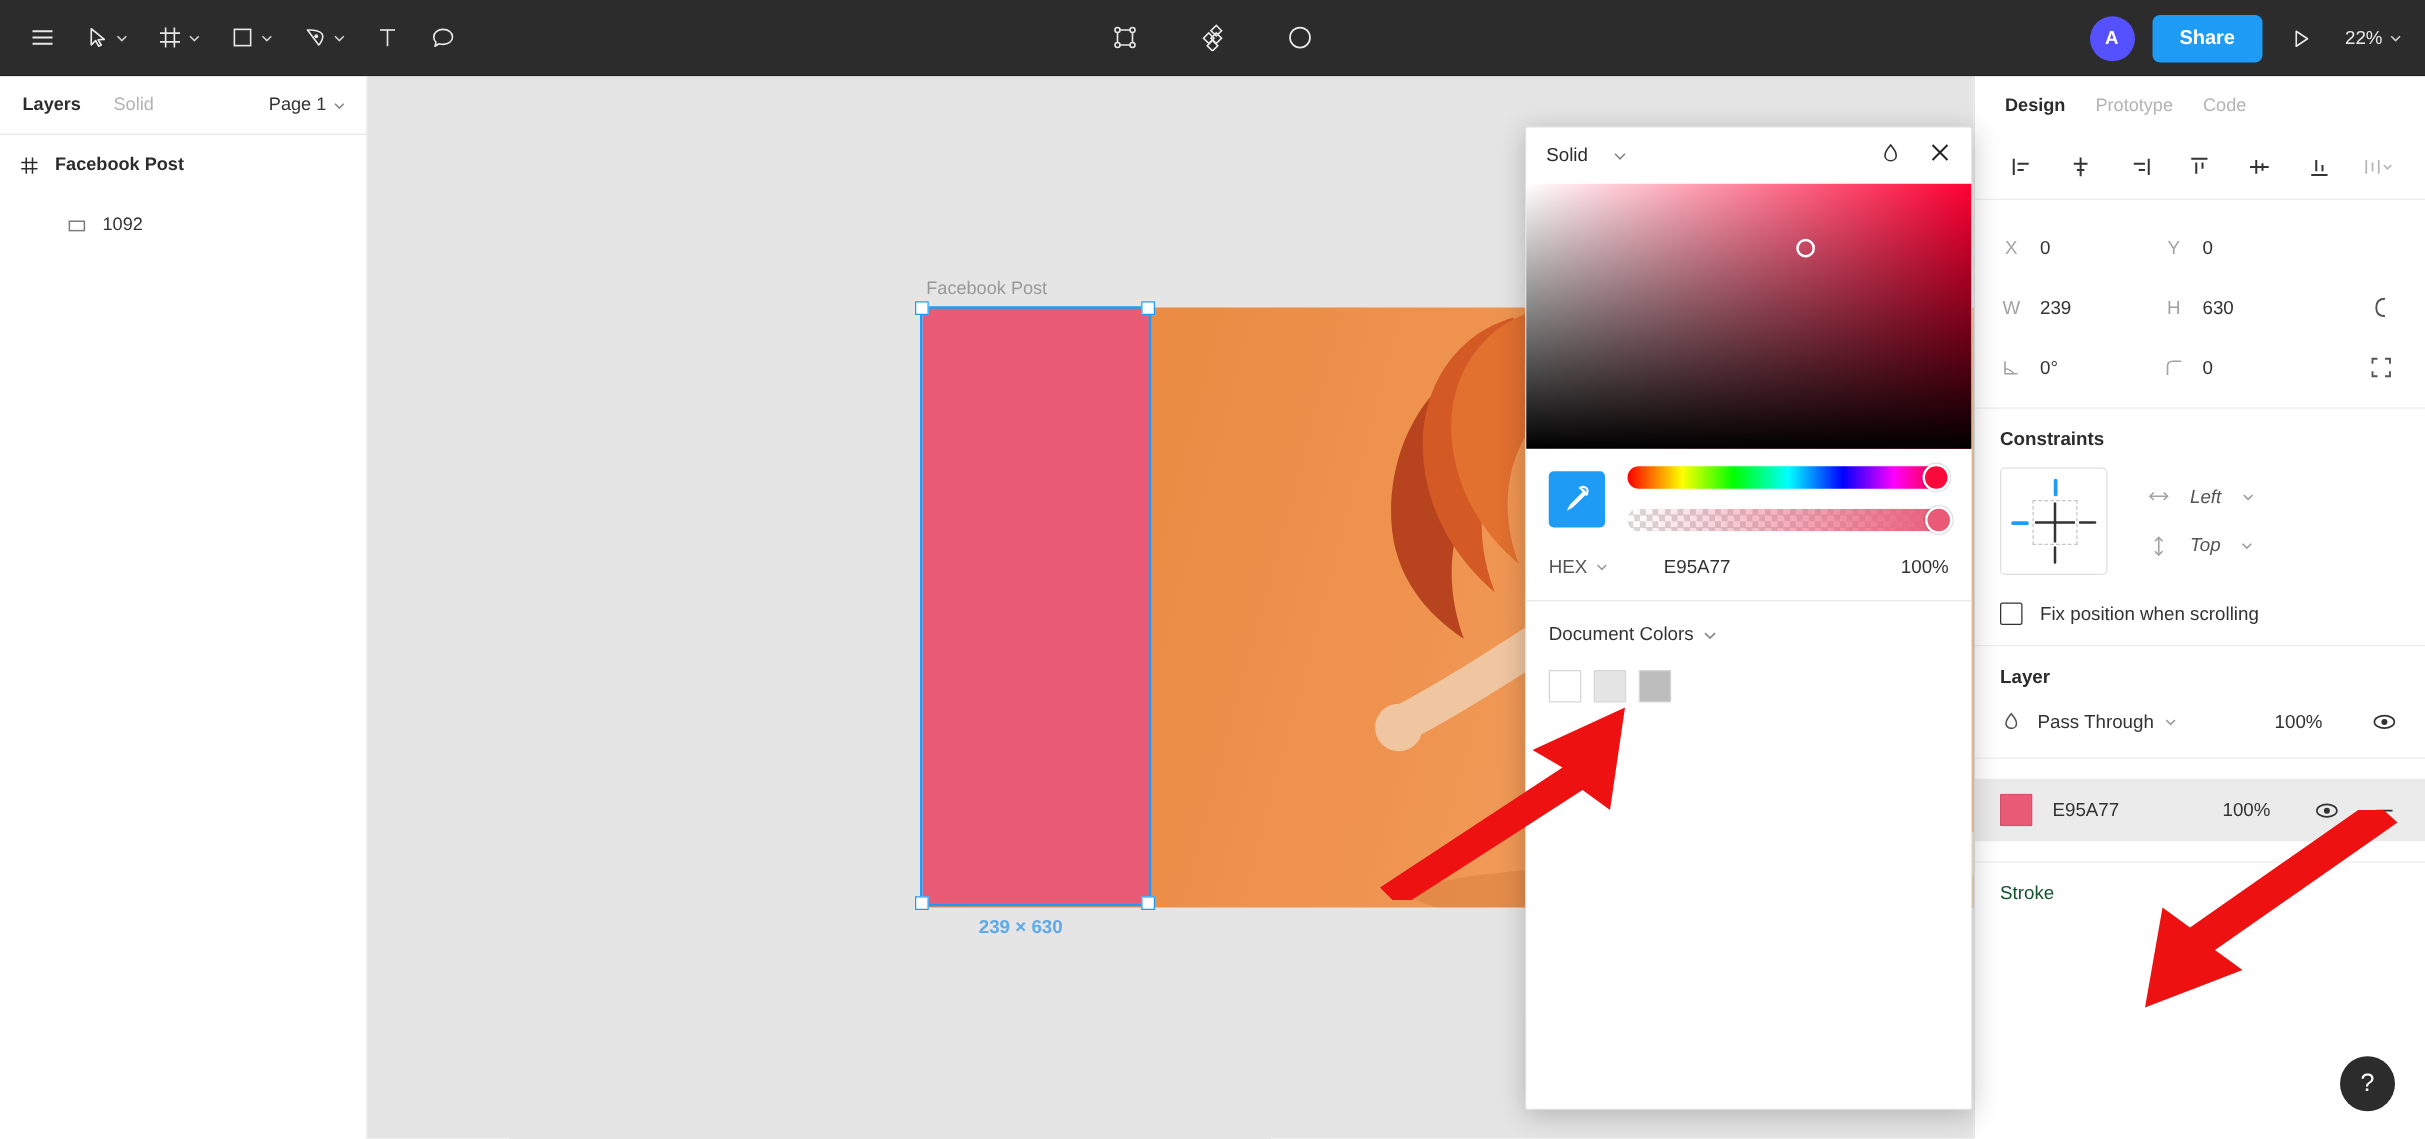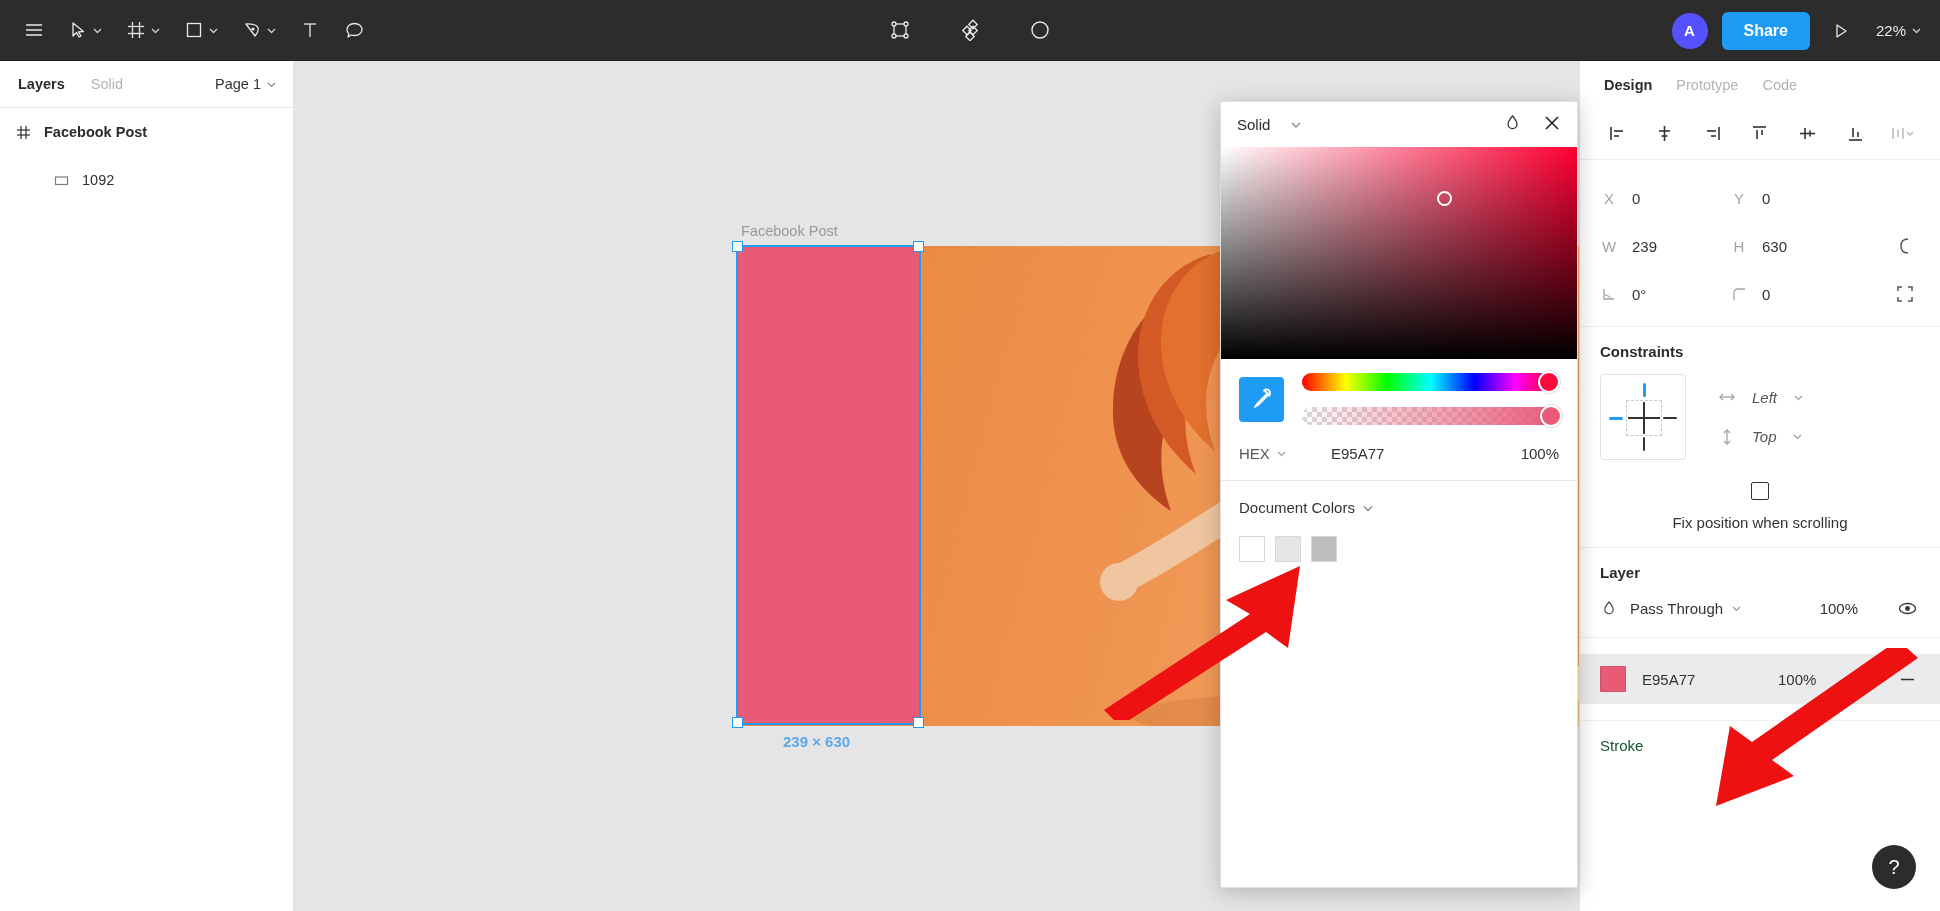--- a/index.html
+++ b/index.html
@@ -284,21 +284,21 @@
   .c-left { position:absolute; left:8px;  top:42px; width:14px;height:3px; background:#1e9cf5; border-radius:2px; }
   .c-right{ position:absolute; right:8px; top:42px; width:14px;height:2px; background:#333; border-radius:2px; }
   .c-sel { display: flex; flex-direction: column; gap: 22px; }
   .c-sel-row {
     display: flex; align-items: center; gap: 16px;
     font-size: 15px; color: #555; cursor: pointer; font-style: italic;
   }
   .c-sel-row .cs-ico { color: #a3a3a3; width: 18px; display:flex; justify-content:center;}
   .fix-row {
     display: flex; align-items: center; gap: 14px;
-    margin-top: 22px; font-size: 15px; color: #333; cursor: pointer; flex-direction: column;
+    margin-top: 22px; font-size: 15px; color: #333; cursor: pointer;
   }
   .cb {
     width: 18px; height: 18px; border: 1.6px solid #333;
     border-radius: 2px; flex-shrink: 0;
   }
   .blend-row {
     display: flex; align-items: center; font-size: 15px; color: #333;
     gap: 12px;
   }
   .blend-row .b-ico { color: #555; width: 18px; display:flex; justify-content:center;}

